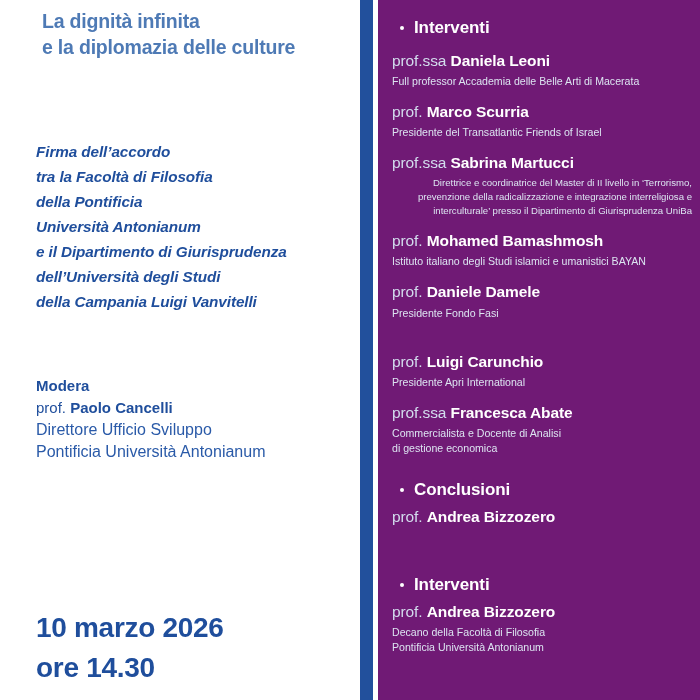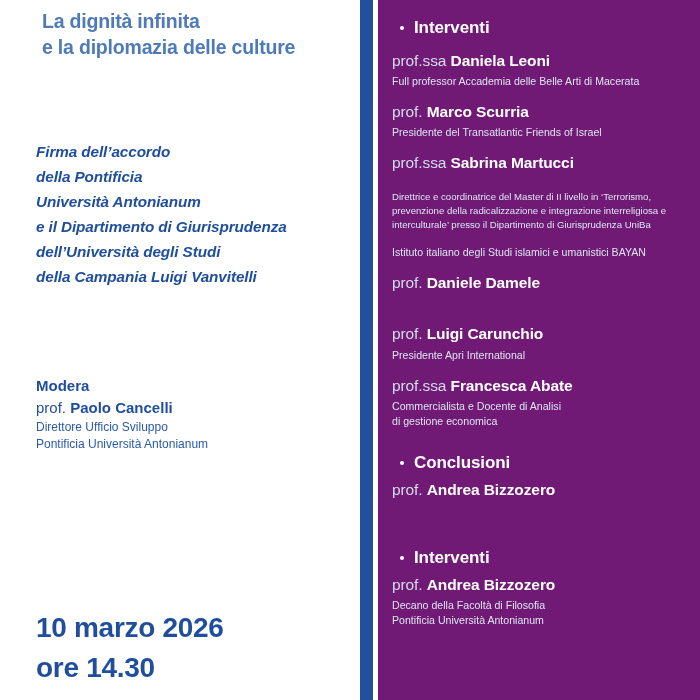--- a/index.html
+++ b/index.html
@@ -67,21 +67,21 @@
     font-weight: bold;
     line-height: 1.45;
   }
   .modera-person {
     font-size: 15px;
     font-weight: normal;
     line-height: 1.45;
   }
   .modera-person b { font-weight: bold; }
   .modera-sub {
-    font-size: 12px;
+    font-size: 16px;
     font-weight: normal;
     line-height: 1.43;
     color: #2A5AA8;
   }
   .modera-sub .tl { display: block; }
 
   .date-block {
     position: absolute;
     left: 36px;
     top: 608px;
@@ -172,20 +172,21 @@
 
   <div class="left-col">
 
     <div class="main-title" id="main-title">
         <span class="tl">La dignità infinita</span>
         <span class="tl">e la diplomazia delle culture</span>
       </div>
 
     <div class="accord-block" id="accord-block">
         <span class="tl">Firma dell’accordo</span>
+        <span class="tl">tra la Facoltà di Filosofia</span>
         <span class="tl">della Pontificia</span>
         <span class="tl">Università Antonianum</span>
         <span class="tl">e il Dipartimento di Giurisprudenza</span>
         <span class="tl">dell’Università degli Studi</span>
         <span class="tl">della Campania Luigi Vanvitelli</span>
       </div>
 
     <div class="modera-block">
       <div class="modera-head">Modera</div>
       <div class="modera-person">
@@ -215,33 +216,37 @@
           </div>
         </div>
         <div class="entry" style="margin-top: 13px;">
           <div class="person-name"><span class="pfx">prof. </span><b>Marco Scurria</b></div>
           <div class="person-desc" style="margin-top: 3px;">
             <span class="tl">Presidente del Transatlantic Friends of Israel</span>
           </div>
         </div>
         <div class="entry" style="margin-top: 13px;">
           <div class="person-name"><span class="pfx">prof.ssa </span><b>Sabrina Martucci</b></div>
-          <div class="person-desc sm" style="margin-top: 17px;">
+          <div class="person-desc sm" style="margin-top: 3px; text-align: right;">
             <span class="tl">Direttrice e coordinatrice del Master di II livello in ‘Terrorismo,</span>
             <span class="tl">prevenzione della radicalizzazione e integrazione interreligiosa e</span>
             <span class="tl">interculturale’ presso il Dipartimento di Giurisprudenza UniBa</span>
           </div>
         </div>
         <div class="entry" style="margin-top: 13px;">
+          <div class="person-name"><span class="pfx">prof. </span><b>Mohamed Bamashmosh</b></div>
           <div class="person-desc" style="margin-top: 3px;">
             <span class="tl">Istituto italiano degli Studi islamici e umanistici BAYAN</span>
           </div>
         </div>
         <div class="entry" style="margin-top: 13px;">
           <div class="person-name"><span class="pfx">prof. </span><b>Daniele Damele</b></div>
+          <div class="person-desc" style="margin-top: 3px;">
+            <span class="tl">Presidente Fondo Fasi</span>
+          </div>
         </div>
         <div class="entry" style="margin-top: 31px;">
           <div class="person-name"><span class="pfx">prof. </span><b>Luigi Carunchio</b></div>
           <div class="person-desc" style="margin-top: 3px;">
             <span class="tl">Presidente Apri International</span>
           </div>
         </div>
         <div class="entry" style="margin-top: 13px;">
           <div class="person-name"><span class="pfx">prof.ssa </span><b>Francesca Abate</b></div>
           <div class="person-desc" style="margin-top: 3px;">

